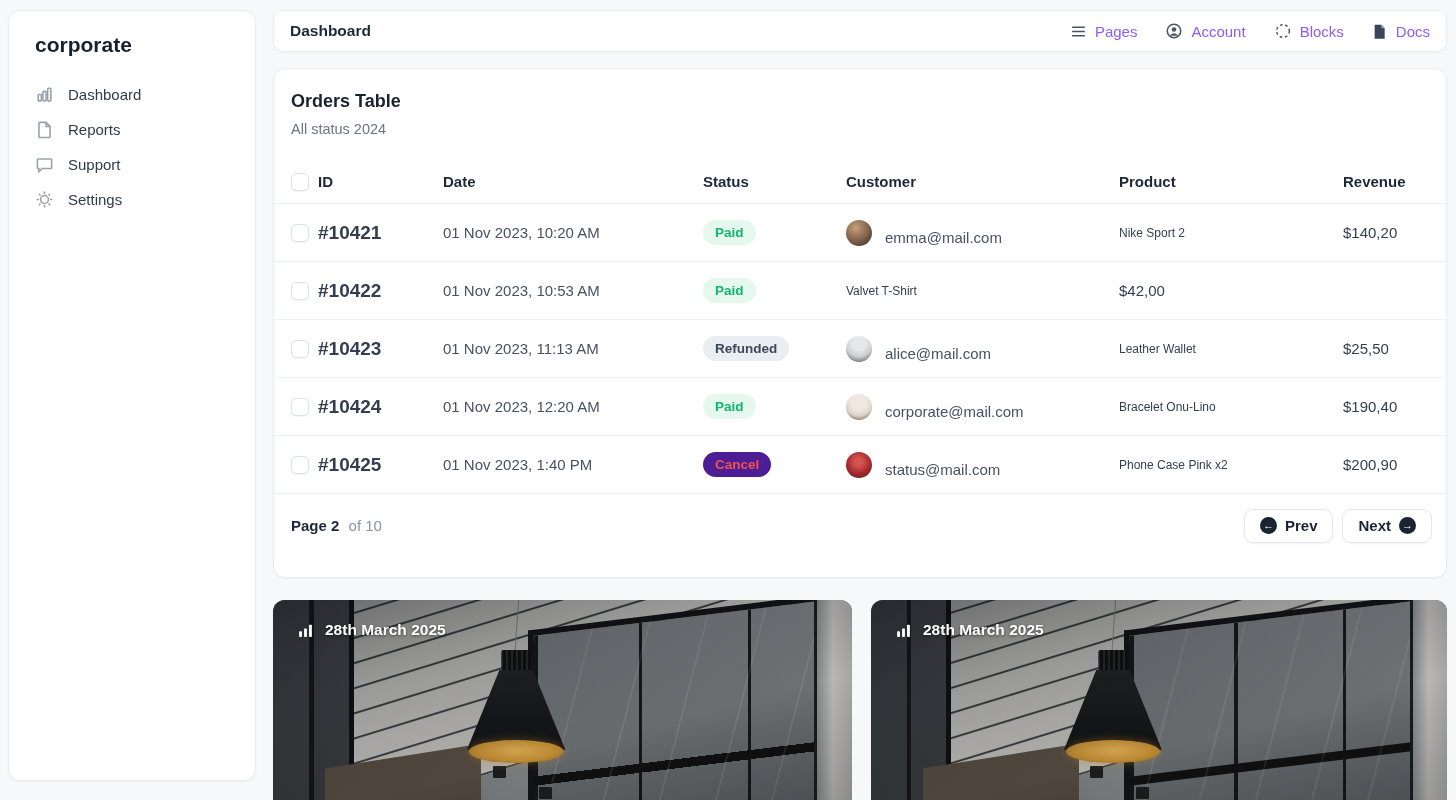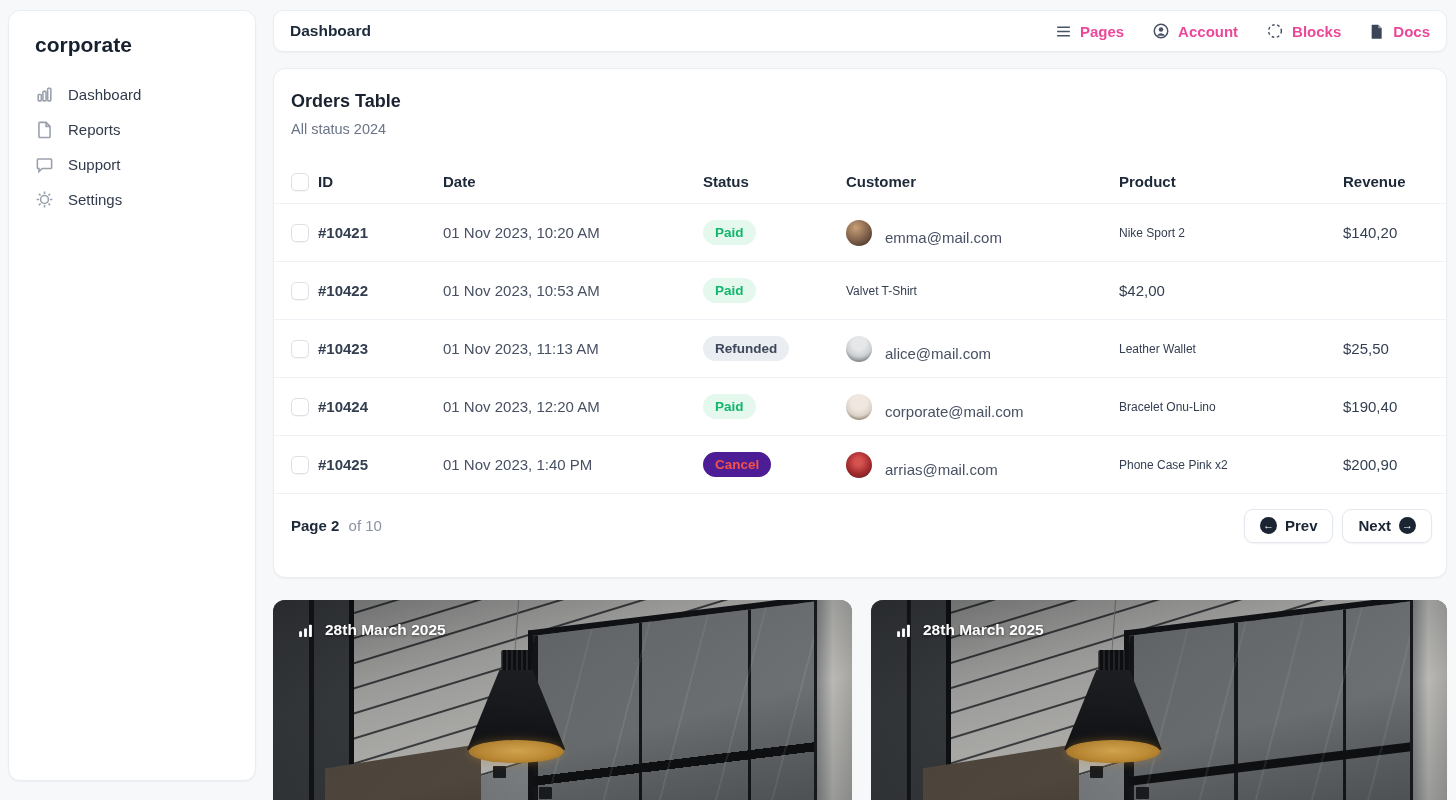--- a/index.html
+++ b/index.html
@@ -24,38 +24,38 @@
   .sb-item { display:flex; align-items:center; gap:14px; padding:8px 8px; cursor:pointer; border-radius:8px; }
   .sb-item svg { flex:0 0 auto; }
   .sb-label { font-size:15px; color:#313b4c; }
 
   
   #topbar { left:273px; top:10px; width:1174px; height:42px; border-radius:10px;
             display:flex; align-items:center; padding:0 16px; }
   .tb-title { font-size:15.5px; font-weight:bold; color:#1d2939; }
   .tb-links { margin-left:auto; display:flex; align-items:center; gap:28px; }
   .tb-link { display:flex; align-items:center; gap:8px; cursor:pointer; }
-  .tb-link span { font-size:15px; font-weight:700; color:#ec4899; }
+  .tb-link span { font-size:15px; font-weight:400; color:#8b5cf6; }
 
   
   #orders { left:273px; top:68px; width:1174px; height:510px; }
   .ord-head { padding:22px 20px 0 17px; }
   .ord-title { font-size:18px; font-weight:bold; color:#1a2230; }
   .ord-sub { font-size:14.5px; color:#6b7486; margin-top:9px; }
 
   .tgrid { display:grid; grid-template-columns:27px 125px 260px 143px 273px 224px 1fr;
            align-items:center; padding:0 20px 0 17px; }
   .thead { height:44px; margin-top:23px; border-bottom:1px solid #eef1f5; }
   .th { font-size:15px; font-weight:bold; color:#1d2939; }
   .trow { height:58px; border-bottom:1px solid #eef1f5; background:#fff; }
   .trow:last-child { border-bottom:1px solid #eef1f5; }
 
   .checkbox { width:18px; height:18px; border:1px solid #dde1e7; border-radius:5px;
               background:#fff; cursor:pointer; box-shadow:0 1px 1px rgba(16,24,40,.04); }
-  .cell-id { font-size:15px; color:#333e50; font-weight:600; }
+  .cell-id { font-size:19px; color:#333e50; font-weight:600; }
   .cell-date { font-size:15px; color:#485163; }
   .badge { display:inline-block; font-size:13.5px; font-weight:600; padding:5px 12px; border-radius:14px; }
   .badge-paid { background:#e4f8ee; color:#13b76b; }
   .badge-refunded { background:#eaedf1; color:#3e485a; }
   .badge-cancel { background:#4c1d95; color:#f2514c; }
   .cell-customer { display:flex; align-items:flex-end; gap:13px; }
   .avatar { width:26px; height:26px; border-radius:50%; flex:0 0 auto; }
   .avatar-0 { background:radial-gradient(circle at 38% 30%, #c8a078, #7c5e48 55%, #31271e); }
   .avatar-1 { background:radial-gradient(circle at 42% 35%, #6d795e, #2b3426 52%, #0d0f0c); }
   .avatar-2 { background:radial-gradient(circle at 50% 28%, #e5e7e9 30%, #ccd0d4 58%, #4c4a47); }
@@ -260,21 +260,21 @@
       <span class="cell-revenue">$190,40</span>
     </div>
 
     <div class="tgrid trow">
       <span class="checkbox"></span>
       <span class="cell-id">#10425</span>
       <span class="cell-date">01 Nov 2023, 1:40 PM</span>
       <span><span class="badge badge-cancel">Cancel</span></span>
       <span class="cell-customer">
         <span class="avatar avatar-4"></span>
-        <span class="cell-email">arrias@mail.com</span>
+        <span class="cell-email">status@mail.com</span>
       </span>
       <span class="cell-product">Phone Case Pink x2</span>
       <span class="cell-revenue">$200,90</span>
     </div>
   </div>
 
   <div class="ord-foot">
     <div class="page-info">
       <span class="pg">Page 2</span>
       <span class="of">of 10</span>

